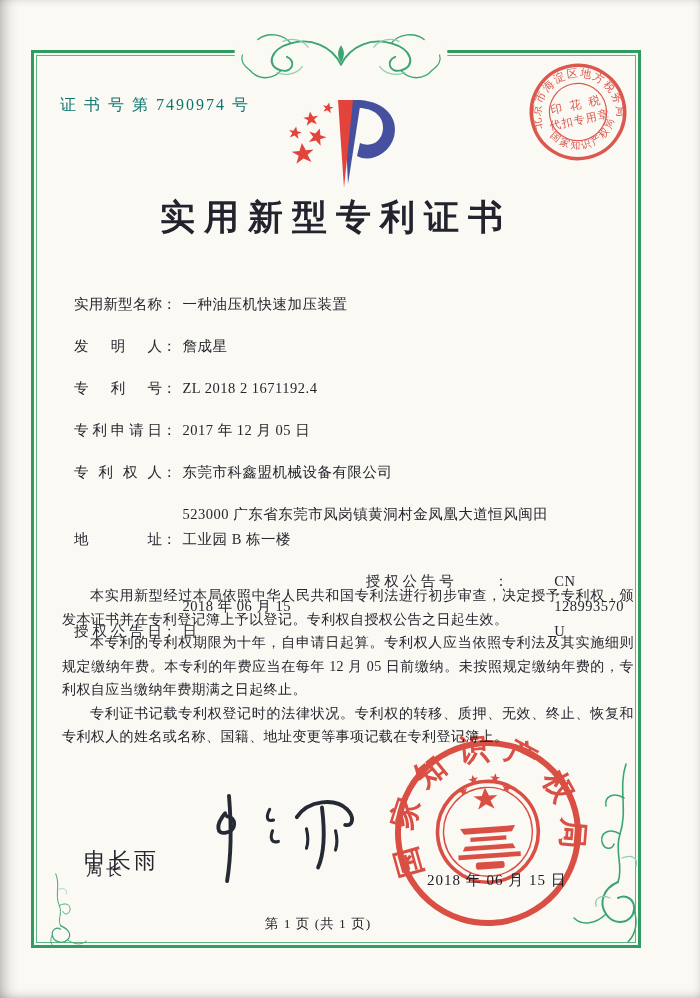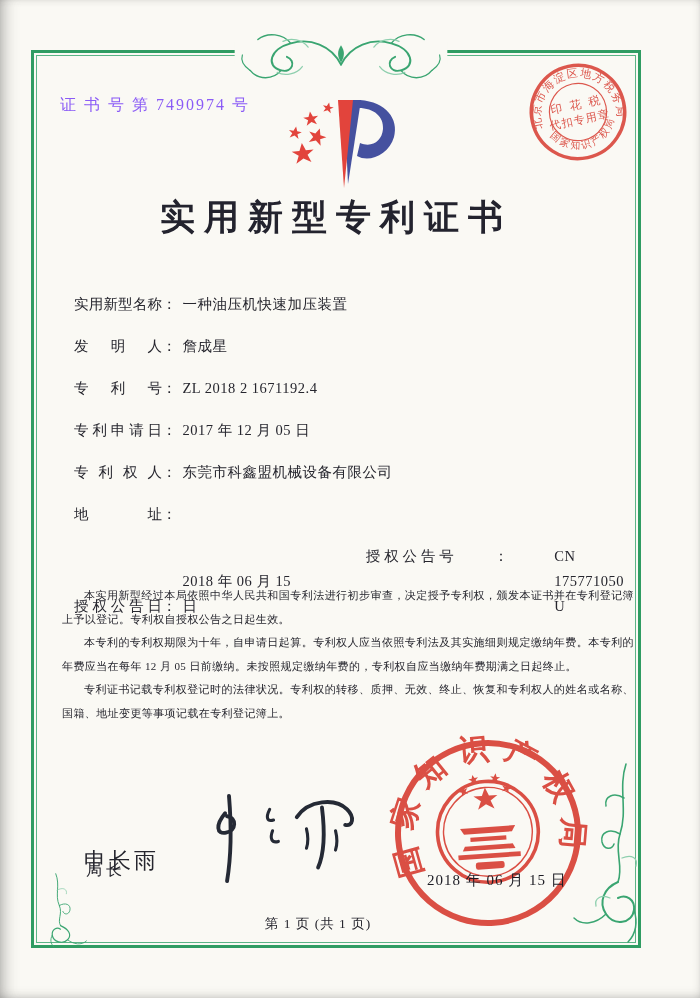--- a/index.html
+++ b/index.html
@@ -22,36 +22,36 @@
   }
   .border-frame::after {
     content:""; position:absolute; inset:2px; border:1px solid #5cb486;
   }
   .ornament { position:absolute; z-index:2; }
   .orn-top { left:231px; top:24px; width:220px; height:58px; }
   .orn-bl  { left:33px;  top:836px; width:88px;  height:112px; }
   .orn-br  { left:540px; top:758px; width:100px; height:190px; }
   .cert-number {
     position:absolute; left:60px; top:95px; font-size:16px; letter-spacing:2px;
-    z-index:3; color:#8b5cf6;
+    z-index:3; color:#0f766e;
   }
   .logo { position:absolute; left:282px; top:96px; width:125px; height:95px; z-index:3; }
   .title {
     position:absolute; left:31px; top:194px; width:610px; text-align:center;
     font-size:35px; font-weight:700; letter-spacing:9px; color:#23232e; z-index:3;
   }
   .fields { position:absolute; left:74px; top:292px; width:550px; font-size:14.5px; z-index:3; }
   .field-row { margin-bottom:17px; line-height:25px; display:flex; align-items:flex-end; }
   .flabel { display:inline-block; width:88px; text-align:justify; text-align-last:justify; flex:none; }
   .colon { flex:none; margin-right:6px; }
   .fvalue { letter-spacing:.5px; }
   .addr2 { display:block; }
   .pair2 { display:flex; margin-left:64px;gap:40px; }
   .paragraphs {
-    position:absolute; left:62px; top:584px; width:572px; font-size:11px;
+    position:absolute; left:62px; top:584px; width:572px; font-size:14px;
     line-height:23.5px; letter-spacing:.4px; text-align:justify; z-index:3;
   }
   .paragraphs p { text-indent:2em; }
   .sign-title { position:absolute; left:86px; top:816px; font-size:16px; letter-spacing:4px; z-index:3;margin-top:44px; }
   .sign-name  { position:absolute; left:84px; top:846px; font-size:22px; letter-spacing:3px; z-index:3; }
   .signature-svg { position:absolute; left:192px; top:792px; width:165px; height:92px; z-index:3; }
   .issue-stamp {
     position:absolute; left:368px; top:713px; width:240px; height:240px;
     z-index:4; mix-blend-mode:multiply; opacity:.95; transform:rotate(-4deg);
   }
@@ -178,30 +178,30 @@
       <span class="fvalue">2017 年 12 月 05 日</span>
     </div>
     <div class="field-row">
       <span class="flabel">专利权人</span>
         <span class="colon">：</span>
       <span class="fvalue">东莞市科鑫盟机械设备有限公司</span>
     </div>
     <div class="field-row">
       <span class="flabel">地址</span>
         <span class="colon">：</span>
-      <span class="fvalue"></span>
+      <span class="fvalue"><span>523000 广东省东莞市凤岗镇黄洞村金凤凰大道恒风闽田</span><span class="addr2">工业园 B 栋一楼</span></span>
     </div>
     <div class="field-row">
       <span class="flabel">授权公告日</span>
         <span class="colon">：</span>
       <span class="fvalue" style="width:150px">2018 年 06 月 15 日</span>
       <span class="pair2">
         <span class="flabel">授权公告号</span>
           <span class="colon">：</span>
-        <span class="fvalue">CN 175771050 U</span>
+        <span class="fvalue">CN 128993570 U</span>
       </span>
     </div>
   </div>
 
   <div class="paragraphs">
     <p>本实用新型经过本局依照中华人民共和国专利法进行初步审查，决定授予专利权，颁发本证书并在专利登记簿上予以登记。专利权自授权公告之日起生效。</p>
     <p>本专利的专利权期限为十年，自申请日起算。专利权人应当依照专利法及其实施细则规定缴纳年费。本专利的年费应当在每年 12 月 05 日前缴纳。未按照规定缴纳年费的，专利权自应当缴纳年费期满之日起终止。</p>
     <p>专利证书记载专利权登记时的法律状况。专利权的转移、质押、无效、终止、恢复和专利权人的姓名或名称、国籍、地址变更等事项记载在专利登记簿上。</p>
   </div>
 

